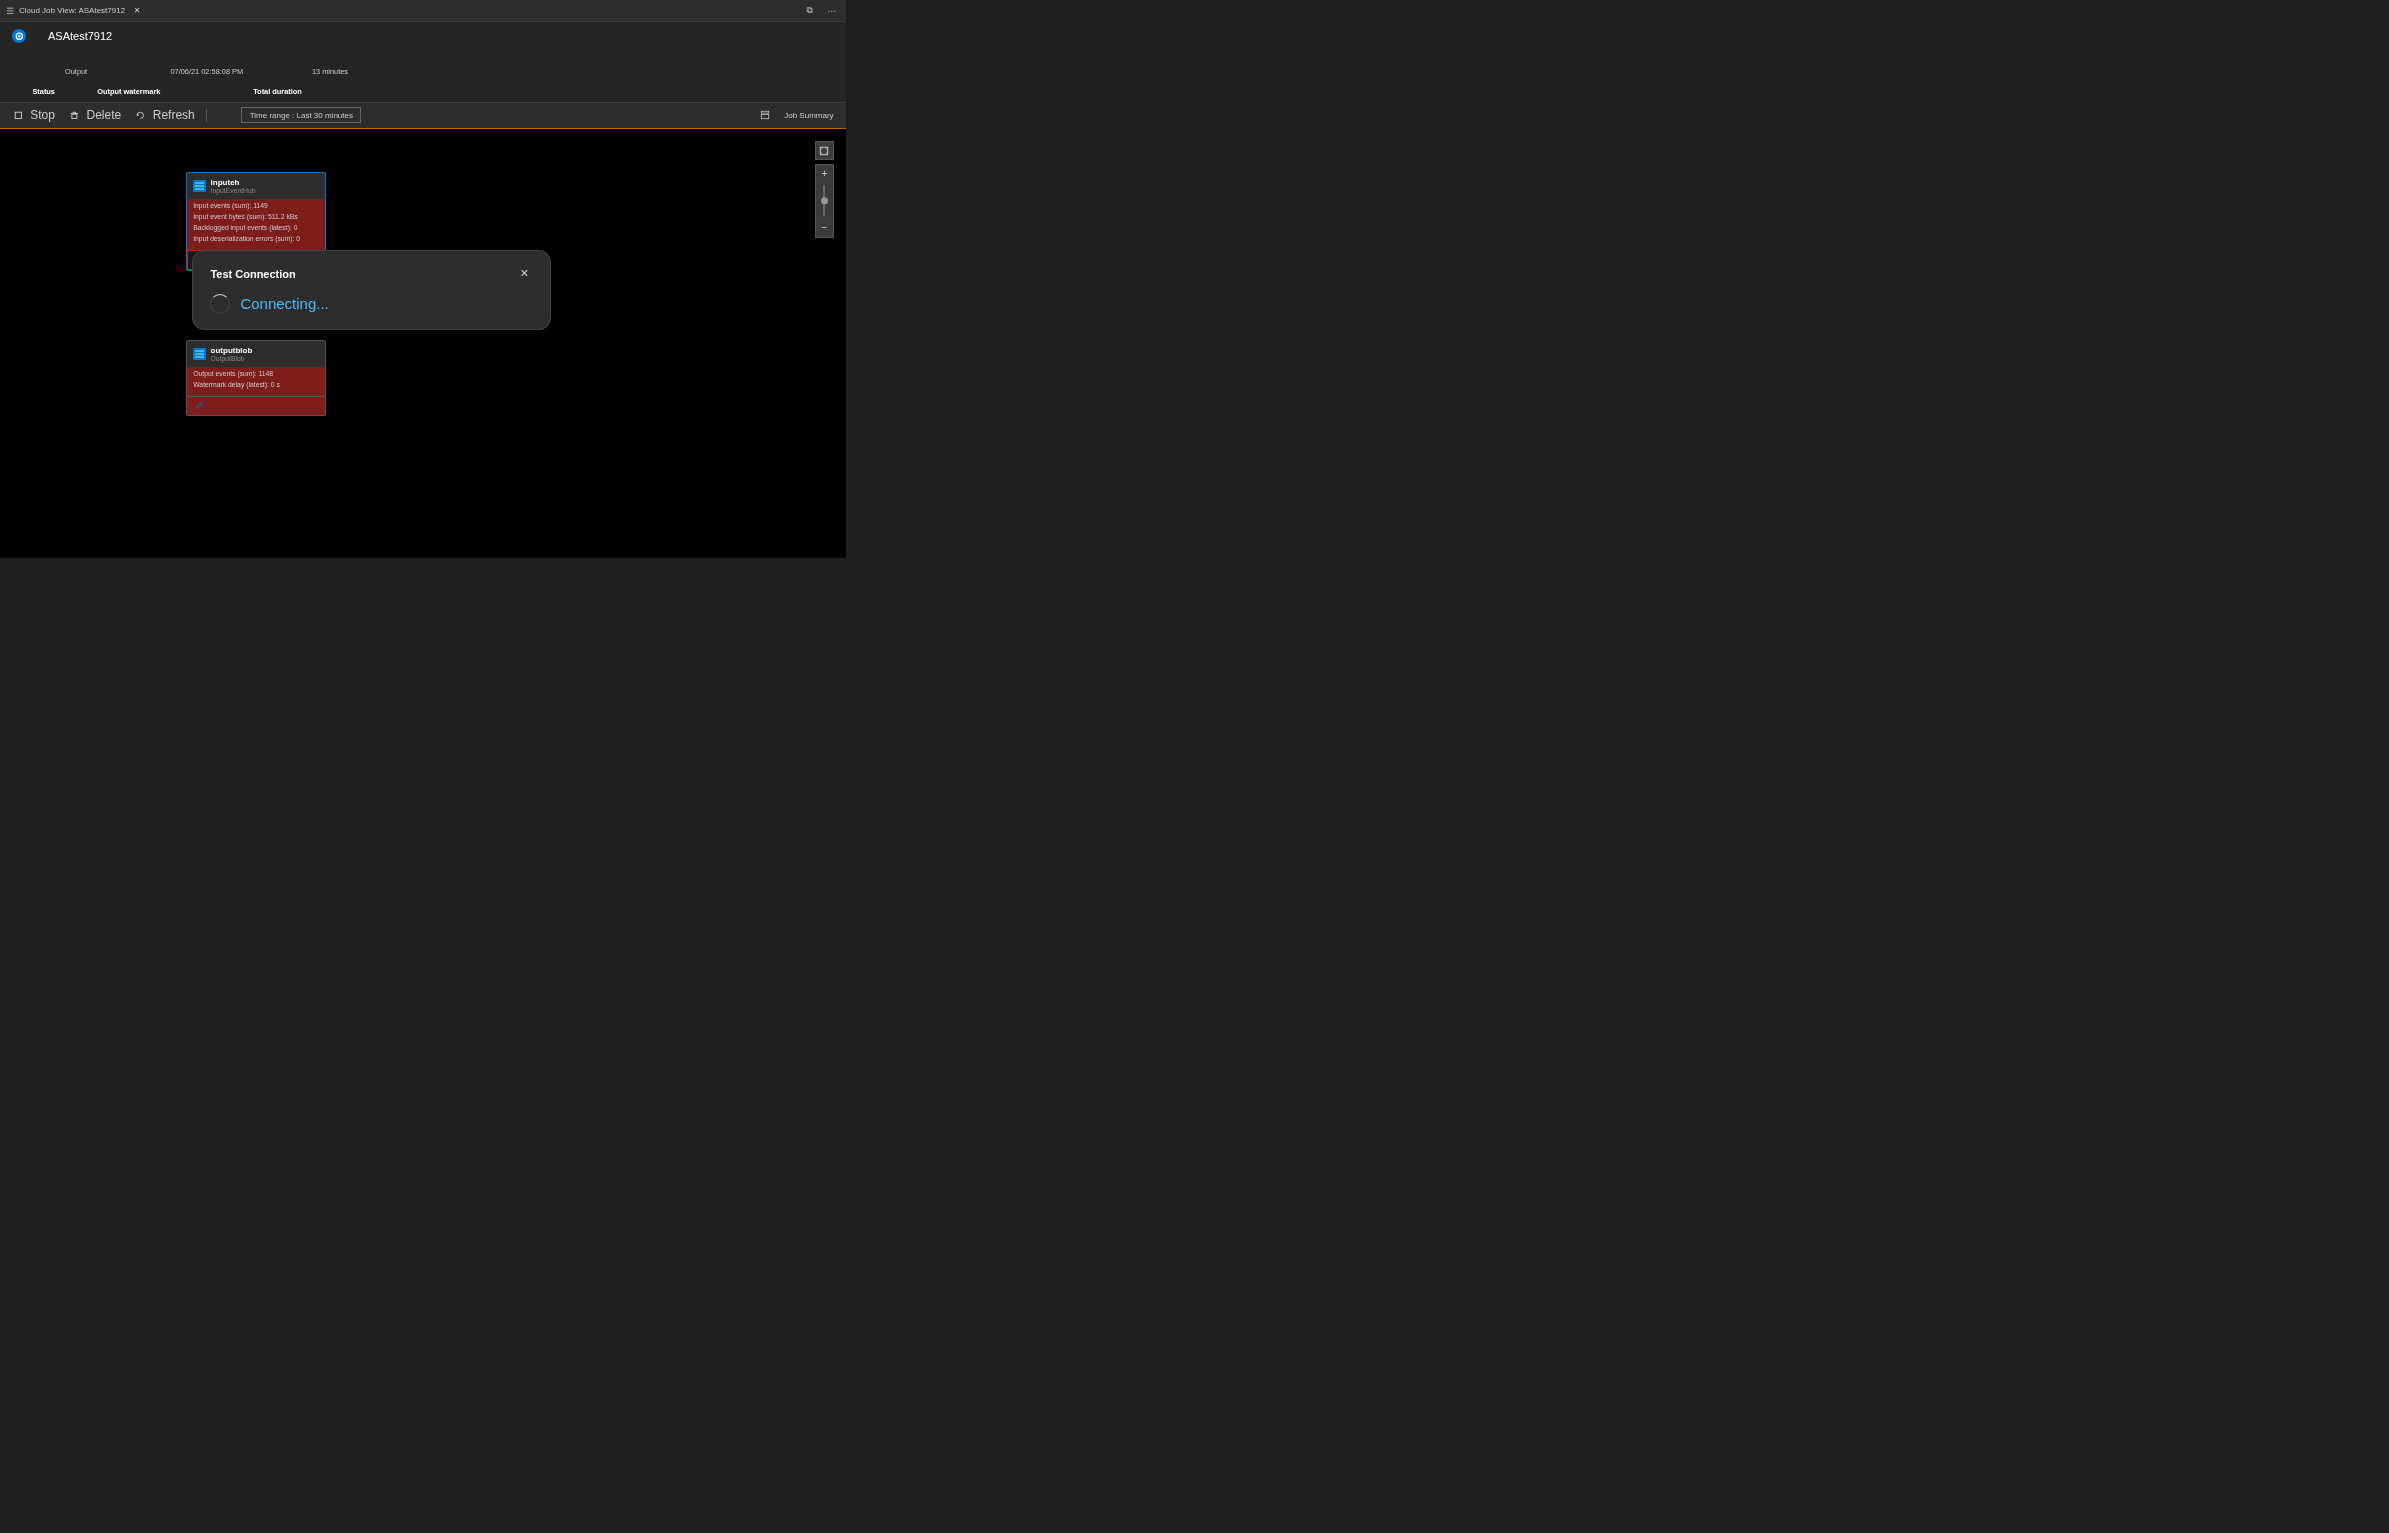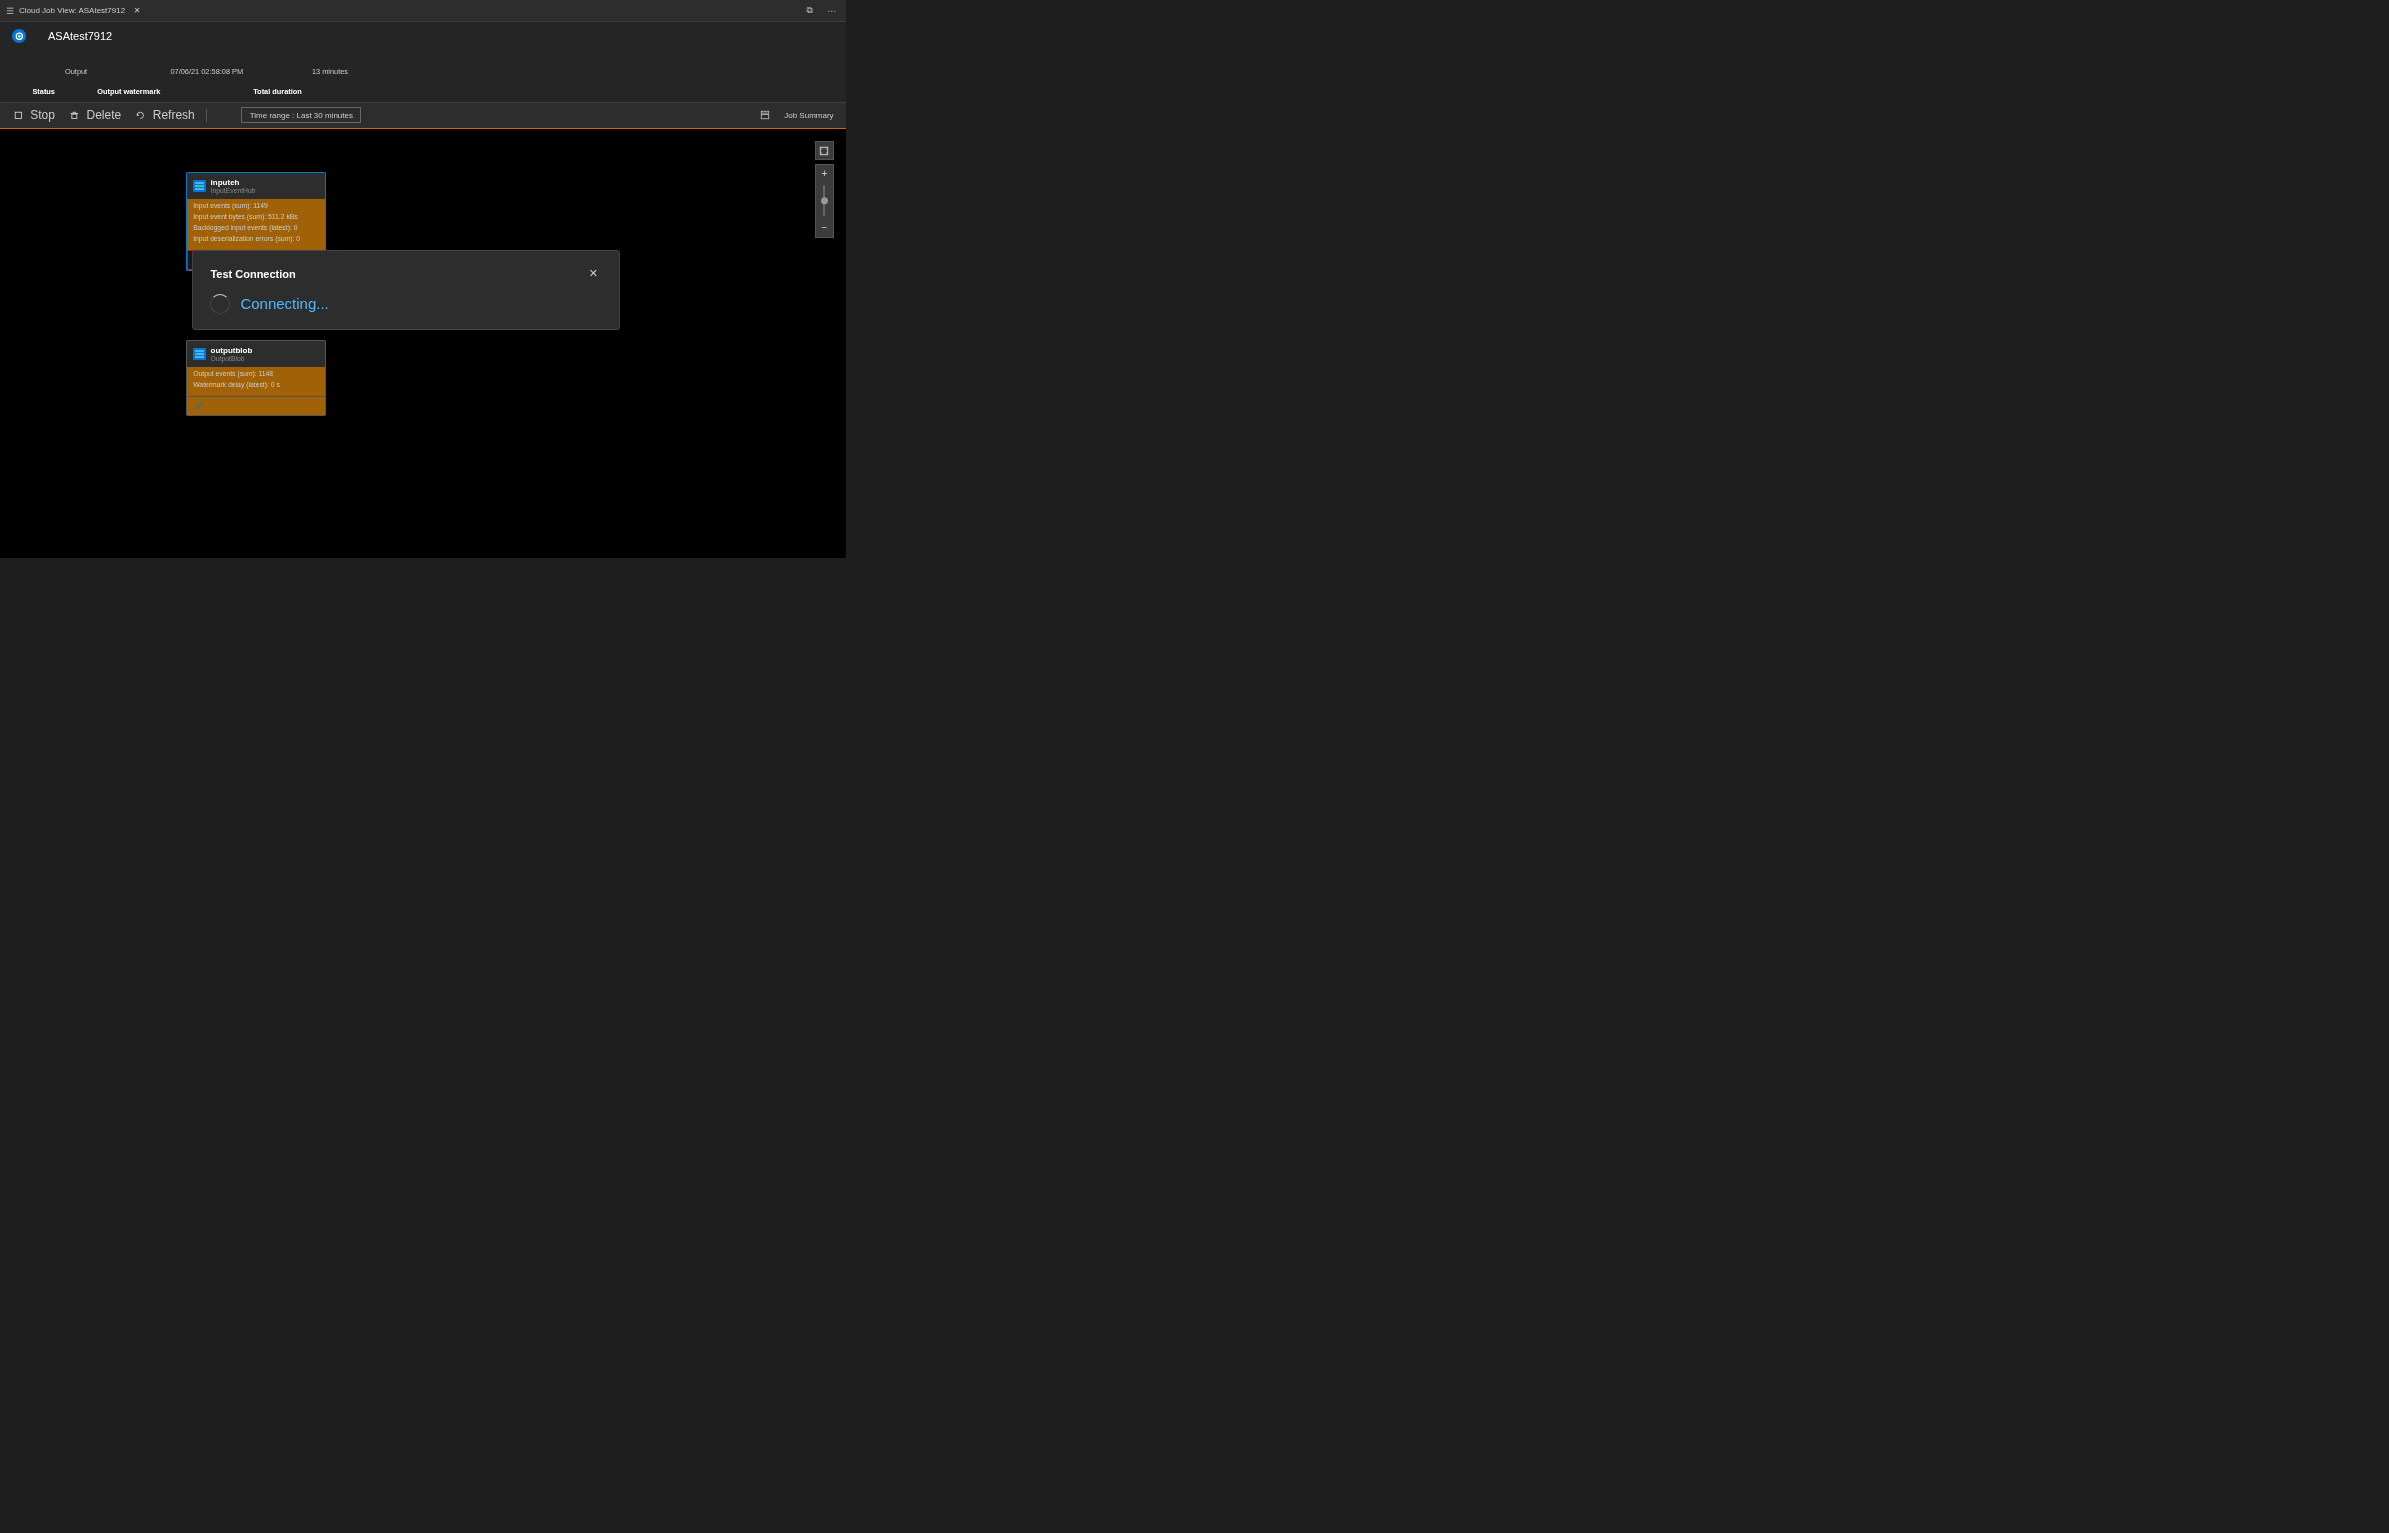--- a/index.html
+++ b/index.html
@@ -253,21 +253,21 @@
       justify-content: center;
       font-size: 10px;
     }
 
     
     .node-container {
       position: absolute;
     }
 
     .node {
-      background: #a16207;
+      background: #7f1d1d;
       border: 0.6px solid #555;
       border-radius: 1.2px;
       width: 140px;
       overflow: visible;
     }
 
     .node-header {
       display: flex;
       align-items: center;
       gap: 5px;
@@ -322,22 +322,22 @@
       display: flex;
       align-items: center;
       background: #1a1a1a;
     }
 
     
     .test-connection-dialog {
       position: absolute;
       background: #2d2d2d;
       border: 0.6px solid #444;
-      border-radius: 3px;
-      width: 428px;
+      border-radius: 12px;
+      width: 359px;
       padding: 15px 17.4px;
       z-index: 20;
     }
     .dialog-header {
       display: flex;
       align-items: center;
       justify-content: space-between;
       margin-bottom: 12.4px;
     }
     .dialog-title {

